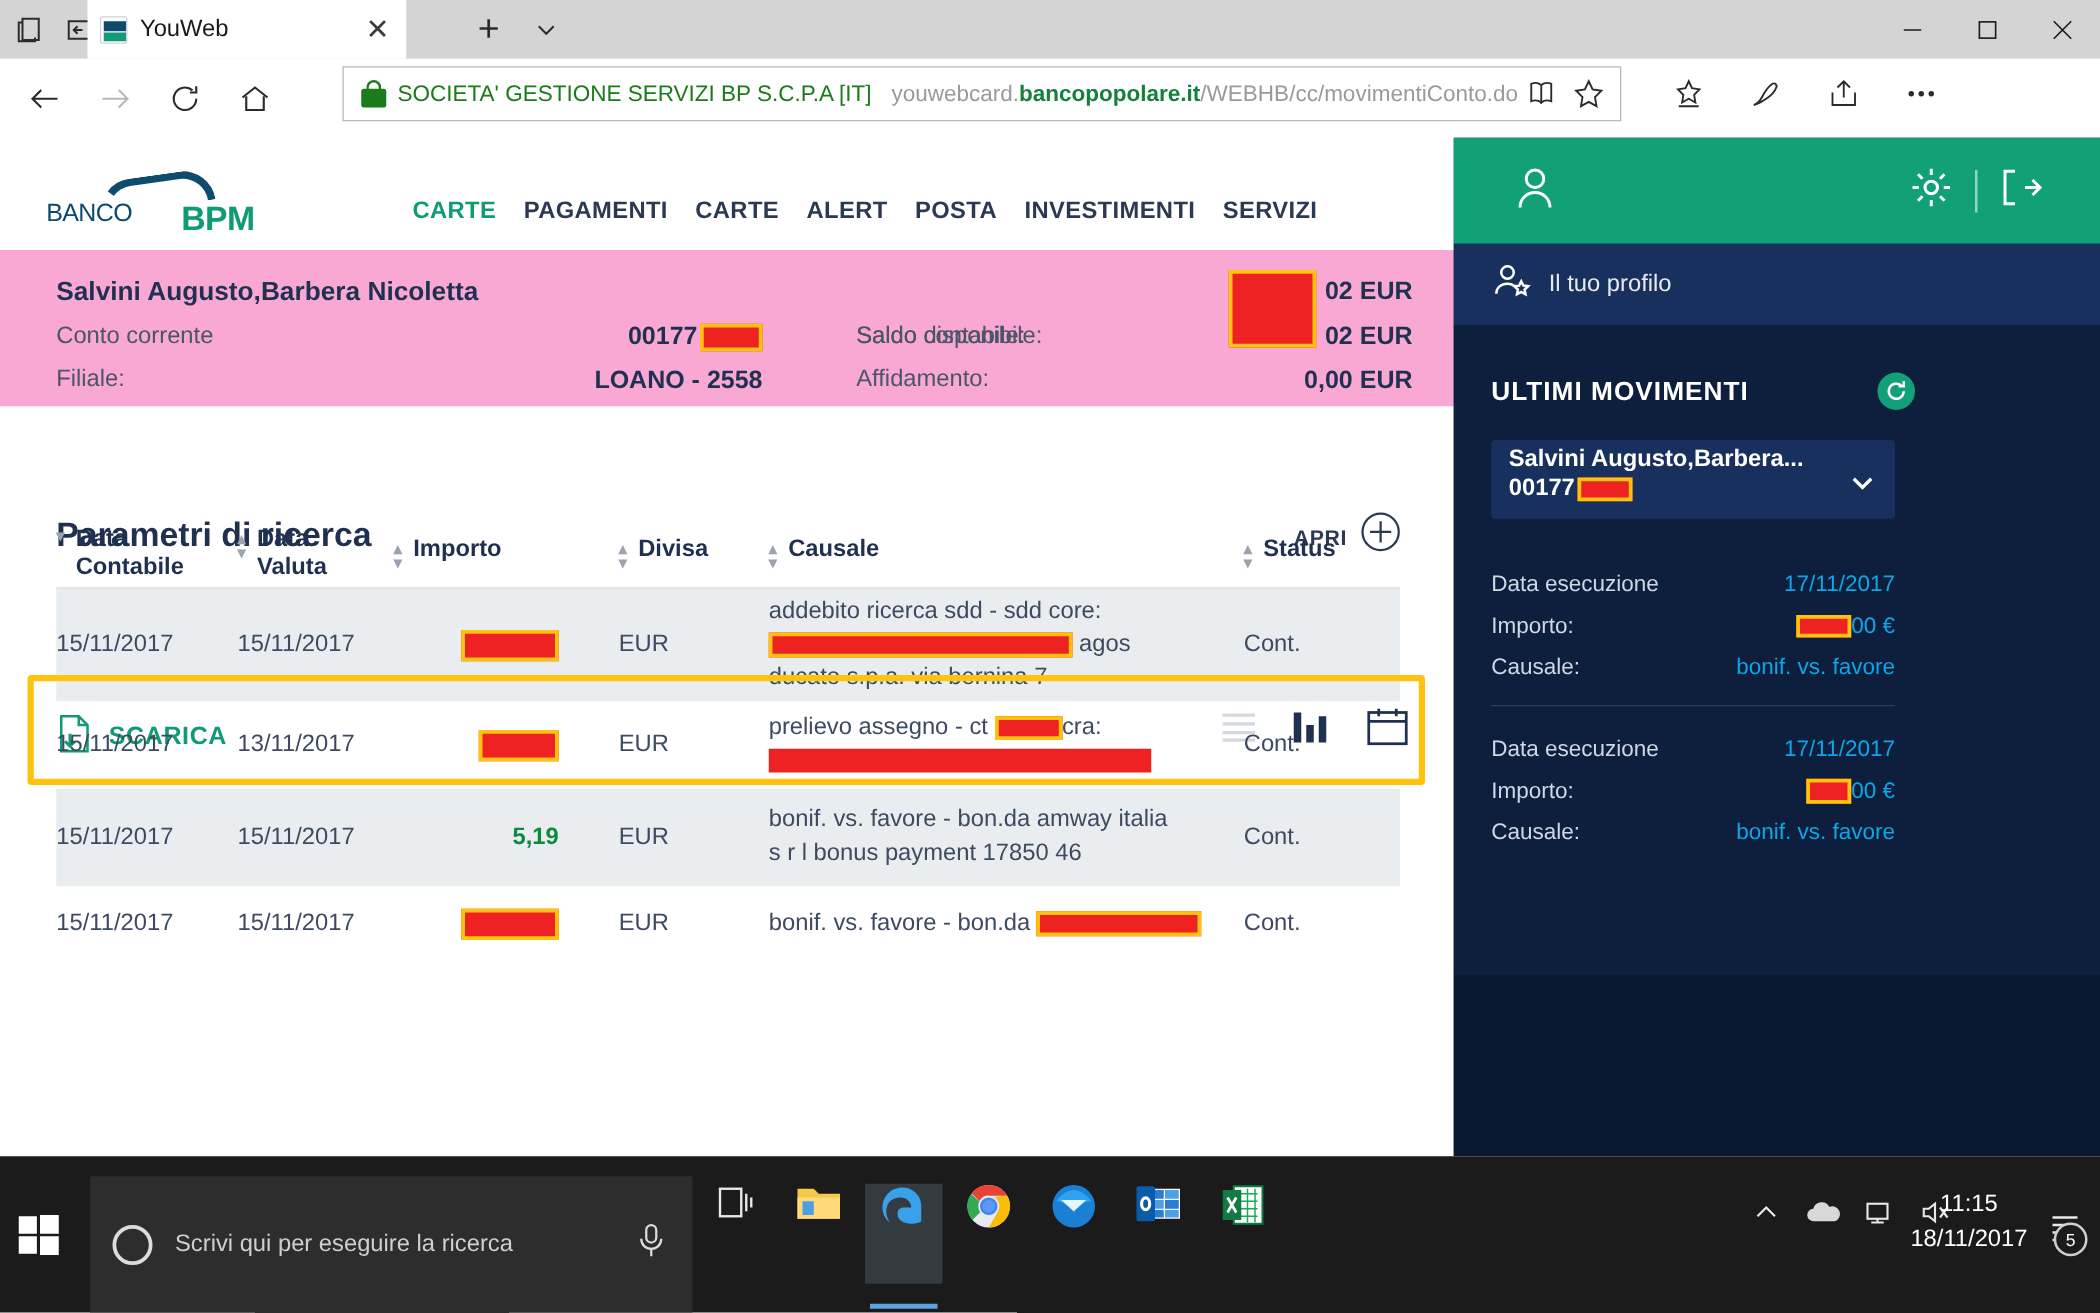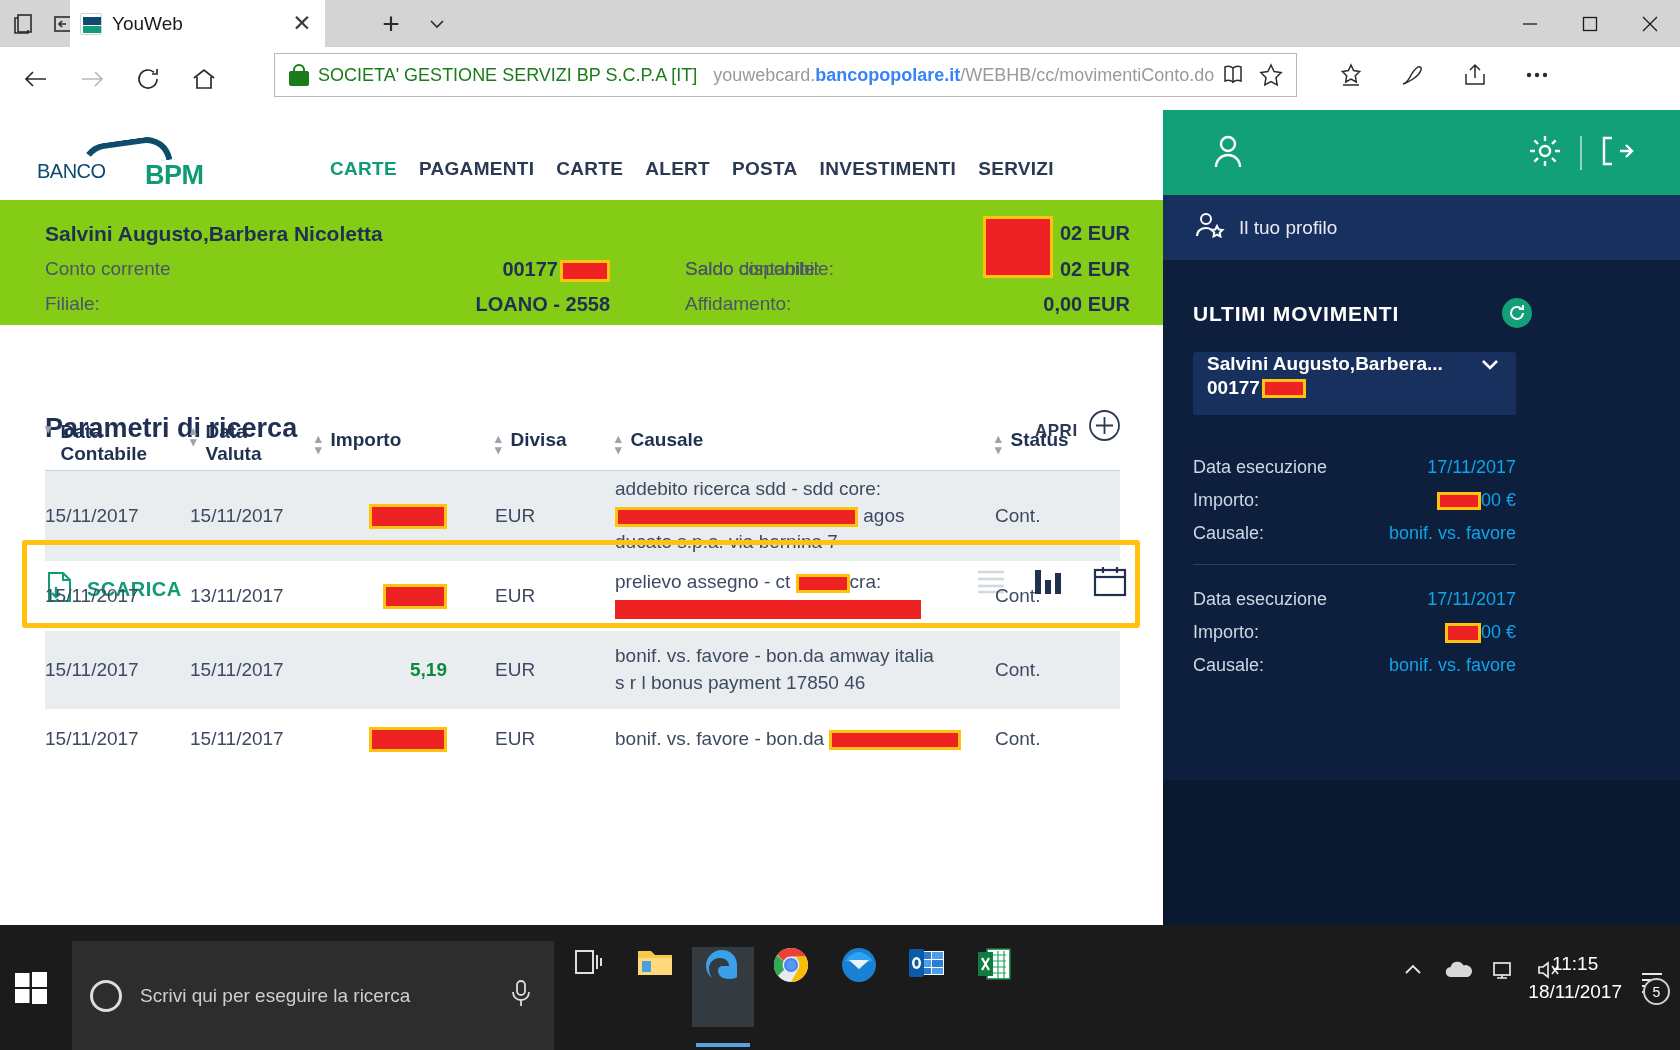--- a/index.html
+++ b/index.html
@@ -71,21 +71,21 @@
   }
   .lock { width:20px; height:22px; margin:0 9px 0 6px; position:relative; flex:0 0 auto; }
   .lock .shackle {
     position:absolute; left:4px; top:0; width:12px; height:9px;
     border:2.5px solid #1a7b1a; border-bottom:none;
     border-radius:6px 6px 0 0;
   }
   .lock .body { position:absolute; left:0; top:7px; width:20px; height:15px; background:#1a7b1a; border-radius:2px; }
   .url-owner { color:#1a7b1a; font-size:18px; white-space:nowrap; margin-right:16px; }
   .url-text { font-size:18px; color:#9a9a9a; white-space:nowrap; flex:1 1 auto; }
-  .url-text .b { color:#3b82f6; font-weight:bold; }
+  .url-text .b { color:#15803d; font-weight:bold; }
   .url-icon { width:38px; height:38px; display:flex; align-items:center; justify-content:center; color:#2b2b2b; flex:0 0 auto; }
   .toolbtn {
     position:absolute; top:53px; width:46px; height:44px;
     display:flex; align-items:center; justify-content:center; color:#2b2b2b;
   }
 
   
   .page { position:absolute; left:0; top:110px; width:1680px; height:815px; background:#ffffff; overflow:hidden; }
 
   .bankheader { position:absolute; left:0; top:0; width:1163px; height:90px; background:#ffffff; }
@@ -97,21 +97,21 @@
   }
   .logo .banco { position:absolute; left:0; top:20px; font-size:20px; font-weight:normal; color:#0c4a6e; letter-spacing:-0.5px; }
   .logo .bpm   { position:absolute; left:108px; top:20px; font-size:27px; font-weight:bold; color:#0f9b74; letter-spacing:-0.5px; }
 
   .mainnav { position:absolute; left:330px; top:48px; display:flex; gap:22px; align-items:center; }
   .mainnav a { font-size:19px; font-weight:bold; color:#2b3a52; text-decoration:none; letter-spacing:0.3px; }
   .mainnav a.active { color:#0f9b74; }
 
   .acctbox {
     position:absolute; left:0; top:90px; width:1313px; height:125px;
-    background:#84cc16;
+    background:#f9a8d4;
   }
   .acct-name { position:absolute; left:45px; top:22px; font-size:21px; font-weight:bold; color:#1f3050; }
   .acct-lab1 { position:absolute; left:45px; top:58px; font-size:19px; color:#4a5568; }
   .acct-lab2 { position:absolute; left:45px; top:93px; font-size:19px; color:#4a5568; }
   .acct-val1 { position:absolute; left:380px; top:58px; width:230px; text-align:right; font-size:20px; font-weight:bold; color:#1f3050; }
   .acct-val2 { position:absolute; left:380px; top:93px; width:230px; text-align:right; font-size:20px; font-weight:bold; color:#1f3050; }
 
   .bal-lab { position:absolute; left:685px; font-size:19px; color:#4a5568; }
   .bal-val { position:absolute; left:900px; width:230px; text-align:right; font-size:20px; font-weight:bold; color:#1f3050; }
 
@@ -151,21 +151,21 @@
   .rp-teal { position:absolute; left:0; top:0; width:517px; height:85px; background:#12a078; display:flex; align-items:center; }
   .rp-mid  { position:absolute; left:0; top:85px; width:517px; height:65px; background:#17305e; display:flex; align-items:center; }
   .rp-profile-label { font-size:19px; color:#ffffff; margin-left:14px; opacity:0.9; }
   .rp-body { position:absolute; left:0; top:150px; width:517px; height:520px; background:#0d1f3c; }
   .rp-below { position:absolute; left:0; top:670px; width:517px; height:145px; background:#0a1830; }
   .rp-title { position:absolute; left:30px; top:42px; font-size:21px; font-weight:bold; color:#ffffff; letter-spacing:0.8px; }
   .rp-refresh { position:absolute; left:339px; top:38px; width:30px; height:30px; border-radius:50%; background:#12a078; display:flex; align-items:center; justify-content:center; }
 
   .rp-select {
     position:absolute; left:30px; top:92px; width:323px; height:63px;
-    background:#17305e; border-radius:3px; display:flex; align-items:flex-start; padding:0 14px;
+    background:#17305e; border-radius:3px; display:flex; align-items:flex-end; padding:12px 14px;
   }
   .rp-select-text { flex:1 1 auto; font-size:19px; font-weight:bold; color:#ffffff; line-height:1.25; }
   .rp-movs { position:absolute; left:30px; top:183px; width:323px; }
   .rp-mov { position:relative; padding:8px 0 14px 0; }
   .rp-mov + .rp-mov { border-top:1px solid #2a3e63; padding-top:18px; }
   .rp-line { display:flex; justify-content:space-between; align-items:center; padding:6px 0;gap:24px; }
   .rp-k { font-size:18px; color:#cfd7e4; }
   .rp-v { font-size:18px; font-weight:normal; color:#0ea5e9; }
 
   

